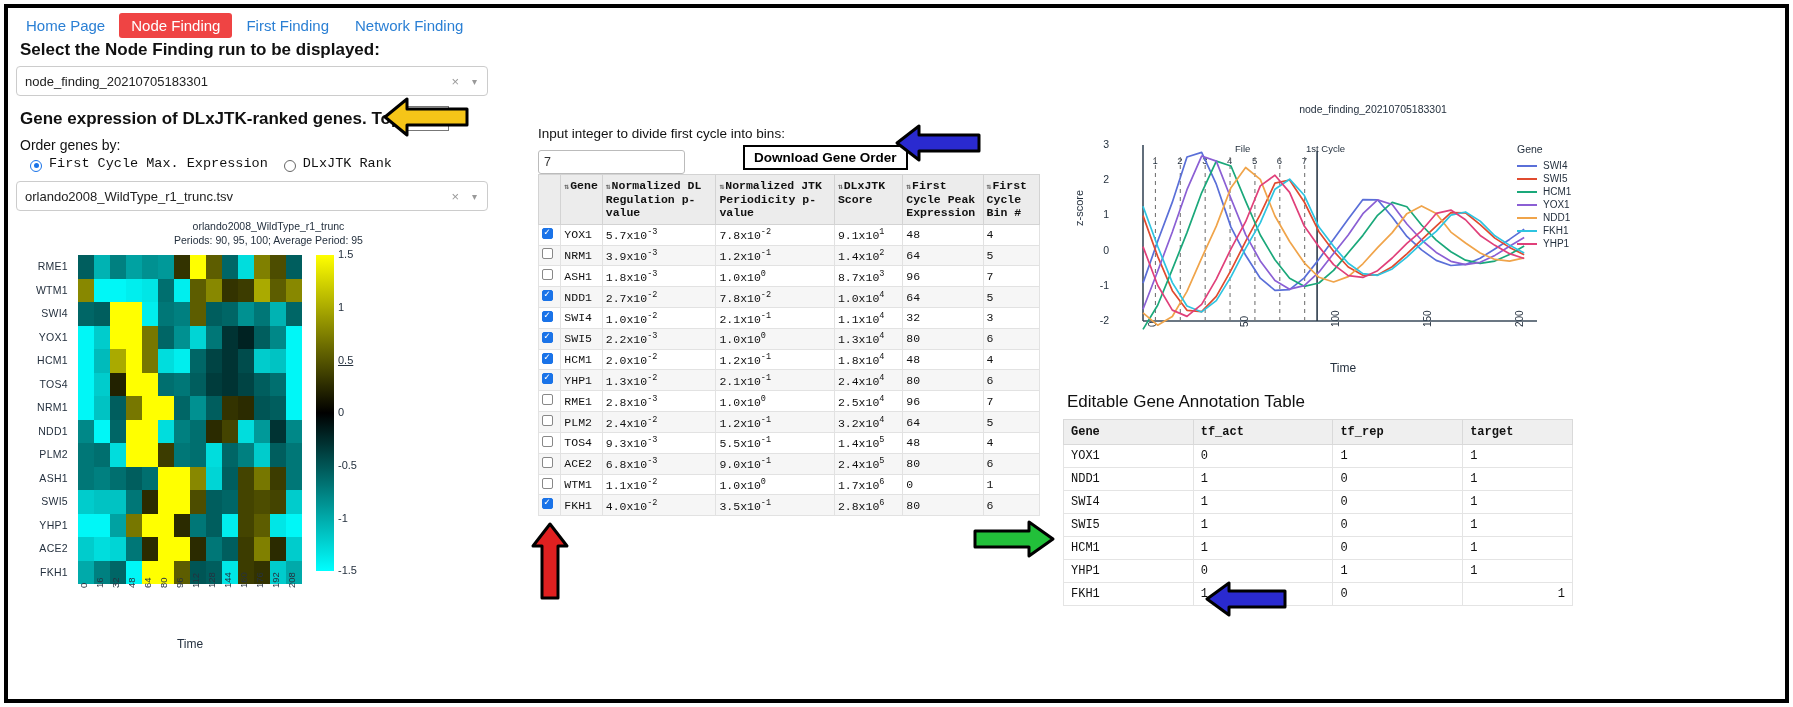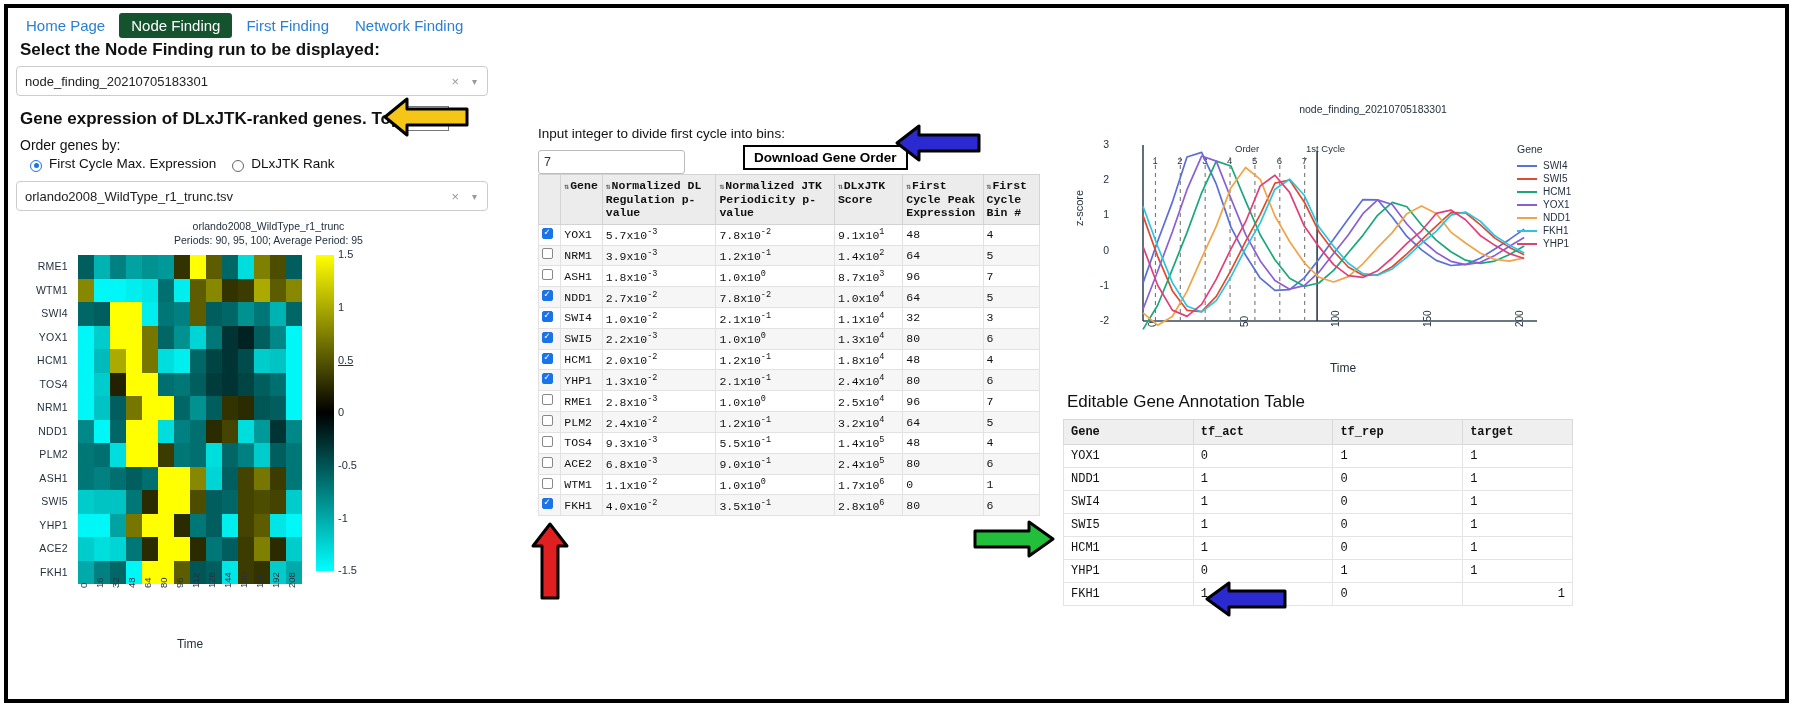--- a/index.html
+++ b/index.html
@@ -15,38 +15,38 @@
     width:1785px; height:699px;
     border:4px solid #000;
     background:#fff;
   }
   
   #navbar { position:absolute; left:6px; top:4px; height:26px; display:flex; align-items:center; }
   .navtab {
     font-size:15px; color:#2a7fd4; padding:4px 12px; margin-right:2px;
     white-space:nowrap; cursor:pointer;
   }
-  .navtab.active { background:#14532d; color:#fff; border-radius:3px; font-weight:400; }
+  .navtab.active { background:#ef4444; color:#fff; border-radius:3px; font-weight:400; }
 
   
   #leftcol { position:absolute; left:8px; top:30px; width:510px; }
   .h-strong { font-size:17px; font-weight:bold; color:#111; margin:2px 0 6px 4px; }
   .selectbox {
     position:relative; width:472px; height:30px; border:1px solid #ccc; border-radius:4px;
     background:#fff; display:flex; align-items:center; padding:0 8px; font-size:13px; color:#222;
   }
   .selectbox .clearx { position:absolute; right:28px; color:#999; font-size:13px; }
   .selectbox .caret  { position:absolute; right:10px; color:#999; font-size:10px; }
   .inline-row { display:flex; align-items:center; margin:10px 0 2px 4px; }
   .topinput {
     width:42px; height:25px; border:1px solid #777; background:#fff;
     font-size:14px; padding:1px 3px; color:#111; font-family:"Liberation Sans", sans-serif;
   }
   .small-lab { font-size:14px; color:#111; margin:6px 0 3px 4px; }
-  .radios { display:flex; align-items:center; gap:7px; margin-left:14px; font-size:13.5px; color:#111; }
+  .radios { display:flex; align-items:center; gap:7px; margin-left:14px; font-size:13.5px; color:#111;font-family:Liberation Mono, monospace; }
   .radio-outer {
     width:12px; height:12px; border:1.6px solid #1a73e8; border-radius:50%;
     display:inline-block; position:relative; top:2px;
   }
   .radio-outer.off { border-color:#666; }
   .radio-outer.on::after {
     content:""; position:absolute; left:2.5px; top:2.5px; width:5px; height:5px;
     border-radius:50%; background:#1a73e8;
   }
   
@@ -610,21 +610,21 @@
           <div class="lp-ytick" style="left: 30px; top: 157.8px;">-1</div>
           <div class="lp-ytick" style="left: 30px; top: 193px;">-2</div>
         </div>
       <div id="lp-xticks">
           <div class="lp-xtick" style="left: 84px; top: 206px;">0</div>
           <div class="lp-xtick" style="left: 175.628px; top: 206px;">50</div>
           <div class="lp-xtick" style="left: 267.256px; top: 206px;">100</div>
           <div class="lp-xtick" style="left: 358.884px; top: 206px;">150</div>
           <div class="lp-xtick" style="left: 450.512px; top: 206px;">200</div>
         </div>
-      <div class="binlab" style="left:172px; top:22px;">Order</div>
+      <div class="binlab" style="left:172px; top:22px;">File</div>
       <div class="binlab" style="left:243px; top:22px;">1st Cycle</div>
       <div id="lp-binnums">
           <div class="binlab" style="left: 89.4352px; top: 34px;">1</div>
           <div class="binlab" style="left: 114.306px; top: 34px;">2</div>
           <div class="binlab" style="left: 139.176px; top: 34px;">3</div>
           <div class="binlab" style="left: 164.047px; top: 34px;">4</div>
           <div class="binlab" style="left: 188.917px; top: 34px;">5</div>
           <div class="binlab" style="left: 213.787px; top: 34px;">6</div>
           <div class="binlab" style="left: 238.658px; top: 34px;">7</div>
         </div>

